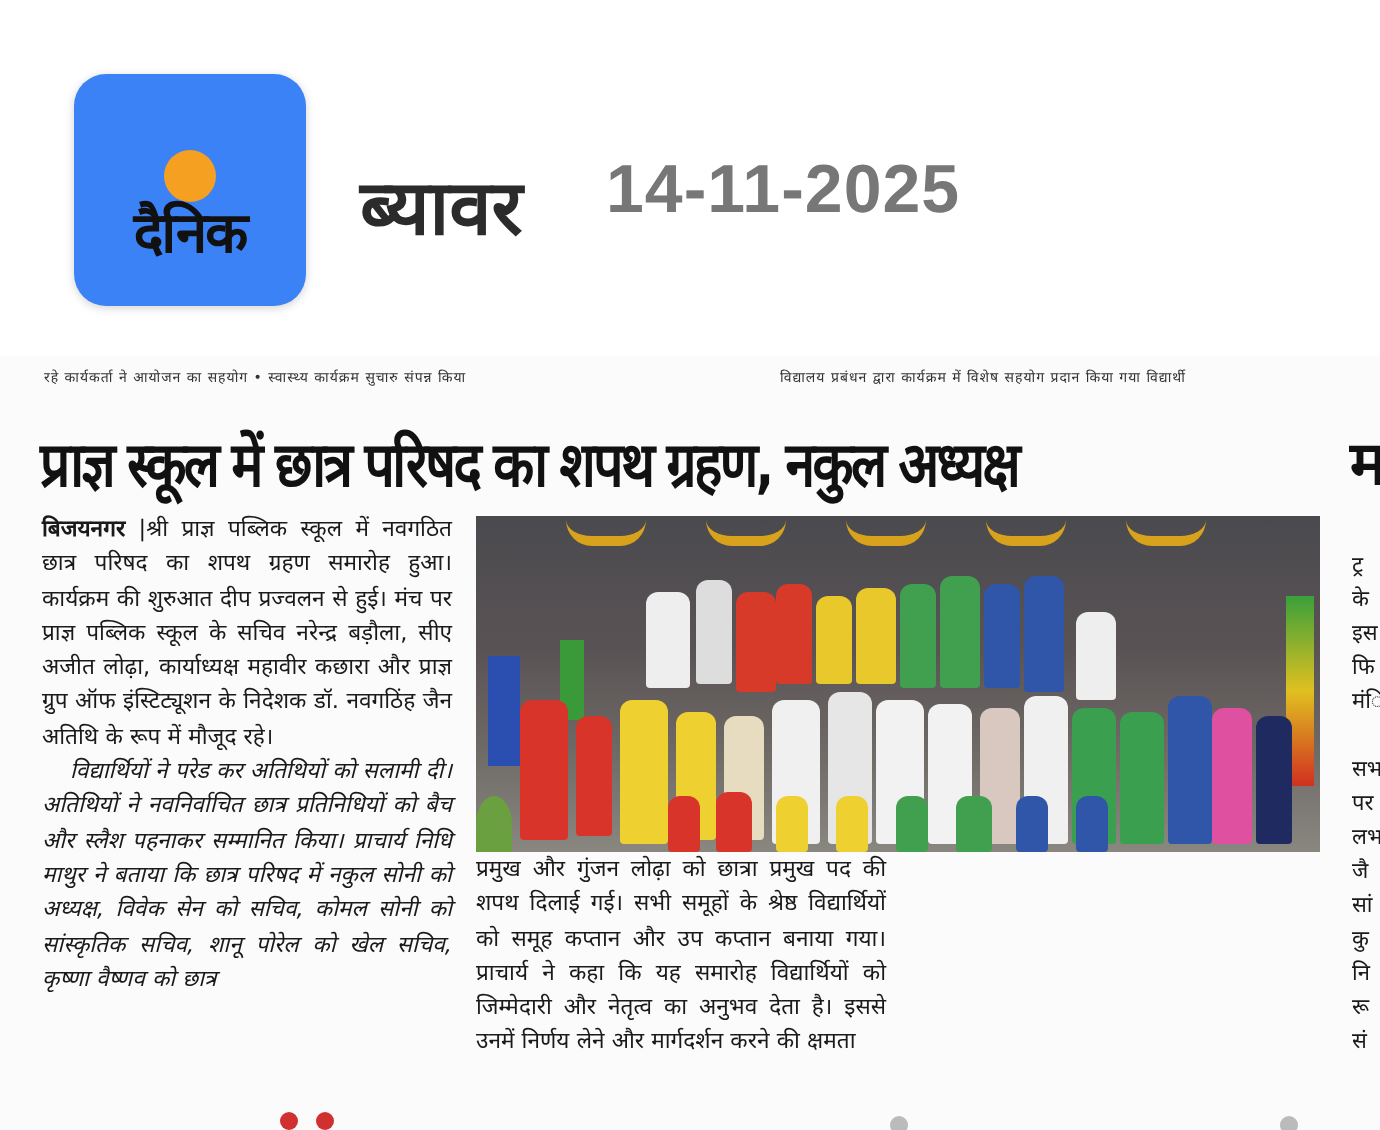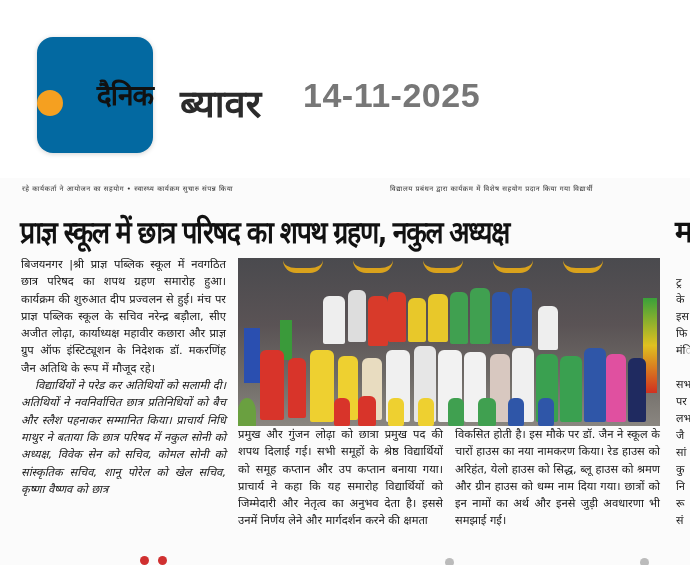--- a/index.html
+++ b/index.html
@@ -4,23 +4,23 @@
 <style>
   html, body { margin:0; padding:0; }
   body {
     width:690px; height:565px; overflow:hidden; position:relative;
     background:#ffffff;
     font-family: "DejaVu Sans", "Liberation Sans", sans-serif;
   }
   .header { position:absolute; left:0; top:0; width:690px; height:178px; background:#fff; }
   .logo {
     position:absolute; left:37px; top:37px; width:116px; height:116px;
-    background:#0369a1; border-radius:16px;
+    background:#3b82f6; border-radius:16px;
     box-shadow:0 1px 5px rgba(0,0,0,0.18);
-    display:flex; flex-direction:row; align-items:center; justify-content:space-between;
+    display:flex; flex-direction:column; align-items:center; justify-content:center;
   }
   .logo-sun { width:26px; height:26px; border-radius:50%; background:#f5a020; margin-top:16px; }
   .logo-line1, .logo-line2 {
     font-family:"DejaVu Sans", sans-serif; font-weight:bold; color:#111;
     font-size:28px; line-height:28px; letter-spacing:-1px;
   }
   .logo-line1 { margin-top:2px; }
   .edition {
     position:absolute; left:180px; top:76px; font-size:38px; font-weight:bold; color:#2b2b2b;
     font-family:"DejaVu Sans", sans-serif;
@@ -36,21 +36,21 @@
     position:absolute; left:20px; top:32px; font-size:31px; font-weight:bold; color:#111;
     letter-spacing:-1.5px; white-space:nowrap; font-family:"DejaVu Sans Condensed","DejaVu Sans",sans-serif;
     transform:scaleX(0.86); transform-origin:left top;
   }
   .headline-right { position:absolute; left:675px; top:32px; font-size:30px; font-weight:bold; color:#111; }
   .col {
     position:absolute; font-size:11.3px; line-height:17.3px; color:#1a1a1a;
     text-align:justify; font-family:"DejaVu Sans", sans-serif;
   }
   .col .para-indent { text-indent:14px; display:block;font-style:italic; }
-  .col .dateline { font-weight:normal; }
+  .col .dateline { font-weight:bold; }
   .col1 { left:21px; top:78px; width:205px; }
   .col2 { left:238px; top:248px; width:205px; }
   .col3 { left:455px; top:248px; width:205px; }
   .col4 { left:676px; top:96px; width:60px; font-size:11px; line-height:17px; white-space:nowrap; }
 
   .photo {
     position:absolute; left:238px; top:80px; width:422px; height:168px;
     background:linear-gradient(180deg,#4a4a4e 0%,#5a5355 40%,#6e6a66 70%,#8a8680 100%);
     overflow:hidden;
   }
@@ -74,21 +74,21 @@
 
 <div class="paper">
   <div class="topstrip" style="left:22px;">रहे कार्यकर्ता ने आयोजन का सहयोग • स्वास्थ्य कार्यक्रम सुचारु संपन्न किया</div>
   <div class="topstrip" style="left:390px;">विद्यालय प्रबंधन द्वारा कार्यक्रम में विशेष सहयोग प्रदान किया गया विद्यार्थी</div>
 
   <div class="headline">प्राज्ञ स्कूल में छात्र परिषद का शपथ ग्रहण, नकुल अध्यक्ष</div>
   <div class="headline-right">म</div>
 
   <div class="col col1">
     <span class="dateline">बिजयनगर</span>
-    <span>|श्री प्राज्ञ पब्लिक स्कूल में नवगठित छात्र परिषद का शपथ ग्रहण समारोह हुआ। कार्यक्रम की शुरुआत दीप प्रज्वलन से हुई। मंच पर प्राज्ञ पब्लिक स्कूल के सचिव नरेन्द्र बड़ौला, सीए अजीत लोढ़ा, कार्याध्यक्ष महावीर कछारा और प्राज्ञ ग्रुप ऑफ इंस्टिट्यूशन के निदेशक डॉ. मकरणिंह जैन अतिथि के रूप में मौजूद रहे।</span>
+    <span>|श्री प्राज्ञ पब्लिक स्कूल में नवगठित छात्र परिषद का शपथ ग्रहण समारोह हुआ। कार्यक्रम की शुरुआत दीप प्रज्वलन से हुई। मंच पर प्राज्ञ पब्लिक स्कूल के सचिव नरेन्द्र बड़ौला, सीए अजीत लोढ़ा, कार्याध्यक्ष महावीर कछारा और प्राज्ञ ग्रुप ऑफ इंस्टिट्यूशन के निदेशक डॉ. नवगठिंह जैन अतिथि के रूप में मौजूद रहे।</span>
     <span class="para-indent">विद्यार्थियों ने परेड कर अतिथियों को सलामी दी। अतिथियों ने नवनिर्वाचित छात्र प्रतिनिधियों को बैच और स्लैश पहनाकर सम्मानित किया। प्राचार्य निधि माथुर ने बताया कि छात्र परिषद में नकुल सोनी को अध्यक्ष, विवेक सेन को सचिव, कोमल सोनी को सांस्कृतिक सचिव, शानू पोरेल को खेल सचिव, कृष्णा वैष्णव को छात्र</span>
   </div>
 
   <div class="photo">
     <div class="garland" style="left:45px;"></div>
     <div class="garland" style="left:115px;"></div>
     <div class="garland" style="left:185px;"></div>
     <div class="garland" style="left:255px;"></div>
     <div class="garland" style="left:325px;"></div>
     <div class="flag" style="left:6px;top:70px;width:16px;height:55px;background:#2a4fb0;"></div>
@@ -129,21 +129,20 @@
     <div class="person" style="left:150px;top:140px;width:16px;height:28px;background:#eed030;"></div>
     <div class="person" style="left:180px;top:140px;width:16px;height:28px;background:#eed030;"></div>
     <div class="person" style="left:210px;top:140px;width:16px;height:28px;background:#40a050;"></div>
     <div class="person" style="left:240px;top:140px;width:18px;height:28px;background:#40a050;"></div>
     <div class="person" style="left:270px;top:140px;width:16px;height:28px;background:#2f56a8;"></div>
     <div class="person" style="left:300px;top:140px;width:16px;height:28px;background:#2f56a8;"></div>
     <div class="flag" style="left:0px;top:140px;width:18px;height:28px;background:#6aa040;border-radius:50% 50% 0 0;"></div>
   </div>
 
   <div class="col col2">प्रमुख और गुंजन लोढ़ा को छात्रा प्रमुख पद की शपथ दिलाई गई। सभी समूहों के श्रेष्ठ विद्यार्थियों को समूह कप्तान और उप कप्तान बनाया गया। प्राचार्य ने कहा कि यह समारोह विद्यार्थियों को जिम्मेदारी और नेतृत्व का अनुभव देता है। इससे उनमें निर्णय लेने और मार्गदर्शन करने की क्षमता</div>
-  <div class="col col3">विकसित होती है। इस मौके पर डॉ. जैन ने स्कूल के चारों हाउस का नया नामकरण किया। रेड हाउस को अरिहंत, येलो हाउस को सिद्ध, ब्लू हाउस को श्रमण और ग्रीन हाउस को धम्म नाम दिया गया। छात्रों को इन नामों का अर्थ और इनसे जुड़ी अवधारणा भी समझाई गई।</div>
 
   <div class="col col4">
     <div>ट्र</div>
     <div>के</div>
     <div>इस</div>
     <div>फि</div>
     <div>मंि</div>
     <div style="height:17px"></div>
     <div>सभ</div>
     <div>पर</div>

